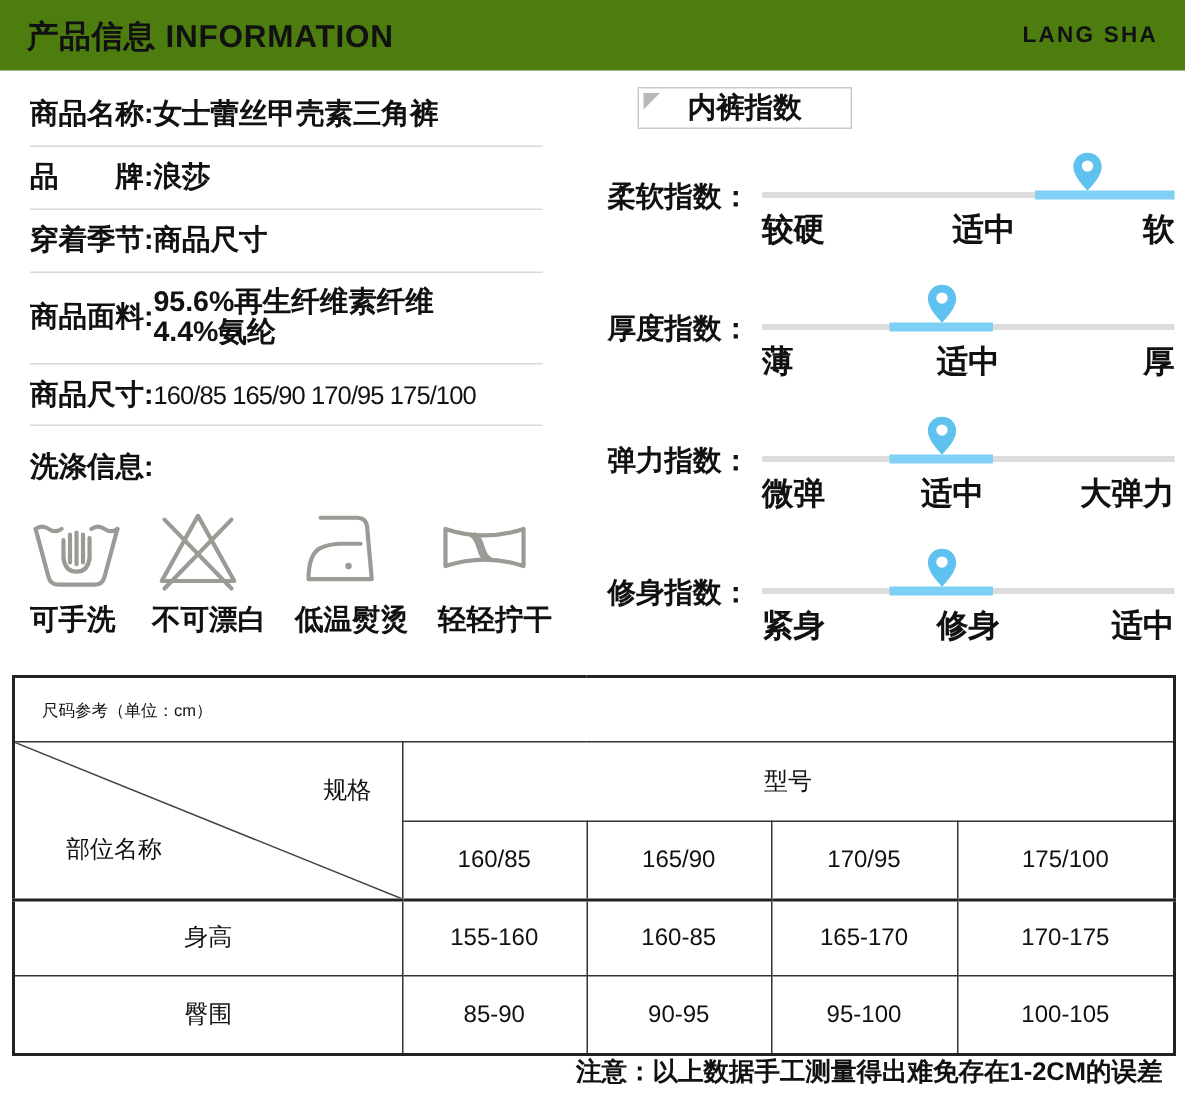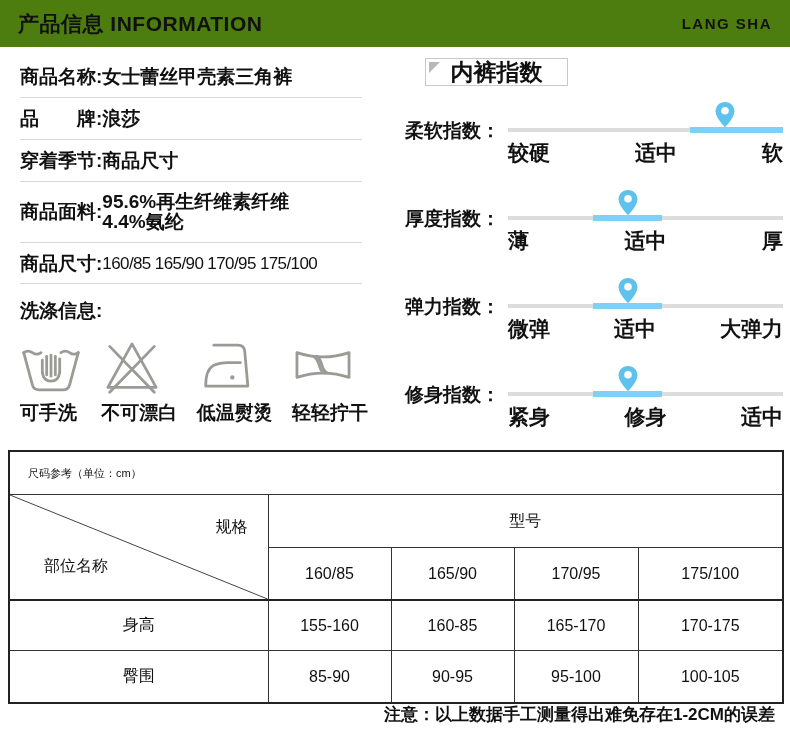--- a/index.html
+++ b/index.html
@@ -31,21 +31,21 @@
   .wash-icons{display:flex;justify-content:space-between;width:348px;}
   .wash-item{display:flex;flex-direction:column;align-items:flex-start;}
   .wash-item svg{width:62px;height:62px;}
   .wash-label{font-size:19px;font-weight:bold;margin-top:4px;white-space:nowrap;}
 
   
   .index-panel{position:absolute;left:405px;top:58px;width:382px;}
   .index-title-box{
     position:relative;margin-left:20px;width:141px;height:26px;
     border:1px solid #c9c9c9;display:flex;align-items:center;justify-content:center;
-    font-size:23px;font-weight:bold;background:#fff;
+    font-size:19px;font-weight:bold;background:#fff;
   }
   .corner-triangle{
     position:absolute;left:3px;top:3px;width:0;height:0;
     border-top:11px solid #b8b8b8;border-right:11px solid transparent;
   }
   .index-rows{margin-top:3px;}
   .index-row{position:relative;height:88px;}
   .index-label{position:absolute;left:0;top:29px;font-size:19px;font-weight:bold;white-space:nowrap;}
   .index-track{position:absolute;left:103px;top:0;width:275px;height:88px;}
   .track-line{position:absolute;left:0;right:0;top:39px;height:4px;background:#dcdcdc;}

